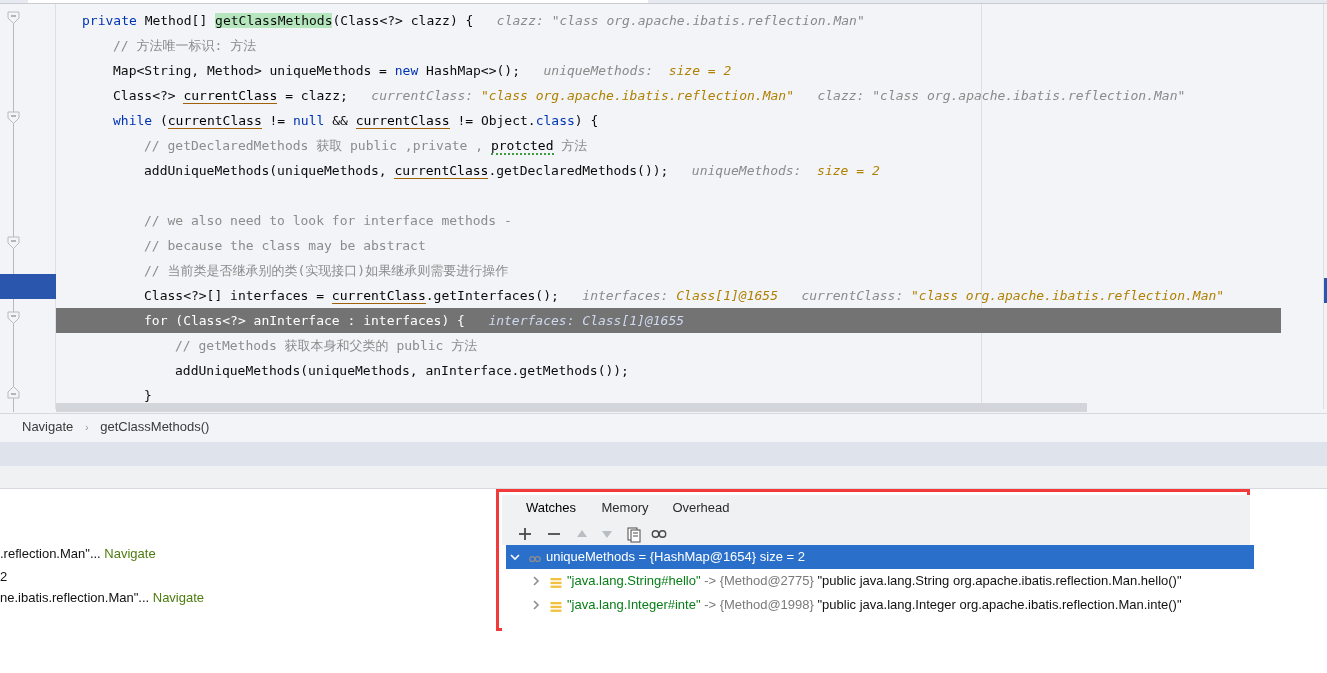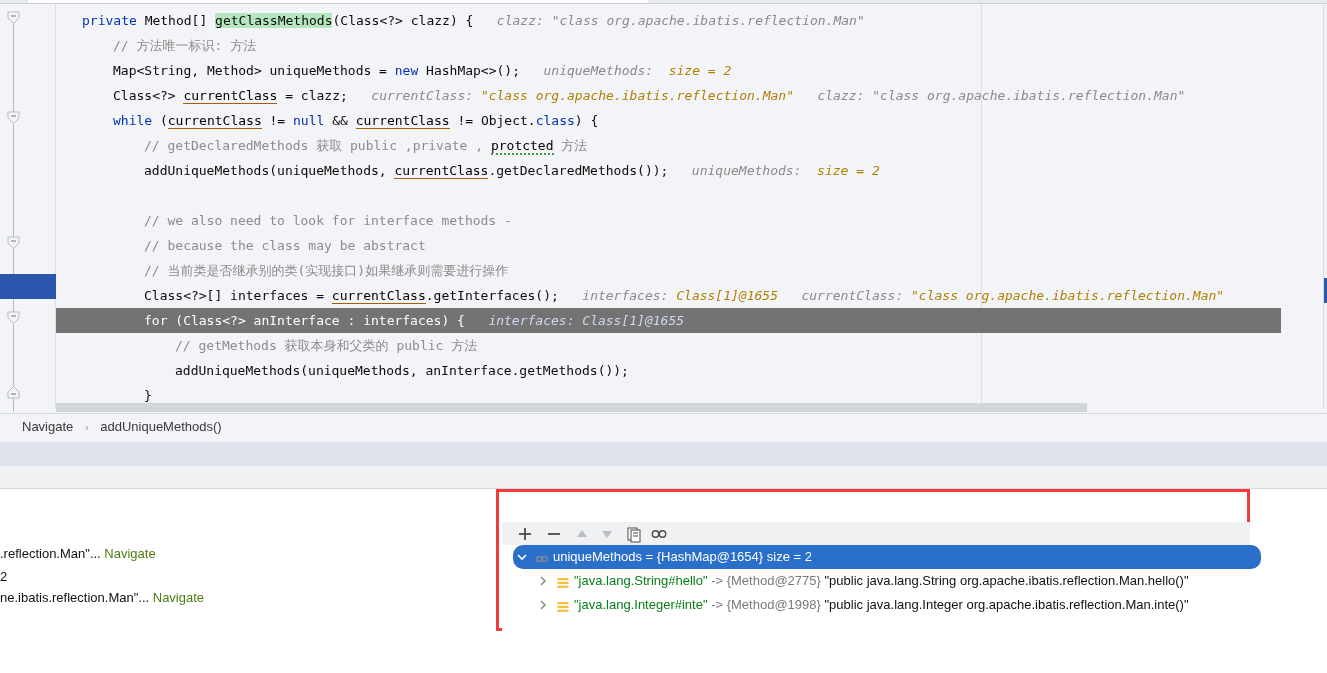--- a/index.html
+++ b/index.html
@@ -76,21 +76,21 @@
 
   
   .dbg{position:absolute;left:496px;top:489px;width:754px;height:142px;border:3px solid #f23a3a;background:#ffffff;box-sizing:border-box;}
   .dbg-inner{position:absolute;left:3px;top:3px;width:748px;height:136px;}
   .tabs{position:absolute;left:0;top:0;width:748px;height:27px;background:#f0f1f2;border-bottom:1px solid #d6d9de;}
   .tab{position:absolute;top:0;height:27px;line-height:26px;font-size:13px;color:#2b2b2b;text-align:center;}
   .tab.active{border-bottom:2px solid #3b77c4;color:#000;}
   .toolbar{position:absolute;left:0;top:27px;width:748px;height:23px;background:#f0f1f2;border-bottom:1px solid #dcdfe4;}
   .tb{position:absolute;top:3px;width:18px;height:18px;}
   .tree{position:absolute;left:0;top:50px;width:748px;height:86px;background:#ffffff;}
-  .trow{position:absolute;left:11px;width:748px;height:24px;font-size:13px;line-height:24px;white-space:nowrap;border-radius:10px;}
+  .trow{position:absolute;left:4px;width:748px;height:24px;font-size:13px;line-height:24px;white-space:nowrap;}
   .trow.sel{background:#2a6fc9;color:#fff;}
   .arrow{position:absolute;top:0;width:14px;height:24px;}
   .ticon{position:absolute;top:5px;width:14px;height:14px;}
   .tlabel{position:absolute;top:0;}
   .str{color:#067d17;}
   .ref{color:#7a7a7a;}
   .blk{color:#111;}
   .trow.sel .blk{color:#fff;}
 </style>
 </head>
@@ -178,38 +178,43 @@
     </div>
 
     <div class="hscroll"></div>
     <div class="hscroll-thumb"></div>
   </div>
 
   <div class="breadcrumb">
     <div class="bc-inner">
       <span>Navigate</span>
       <span class="bc-sep">›</span>
-      <span>addUniqueMethods()</span>
+      <span>getClassMethods()</span>
     </div>
   </div>
 
   <div class="band1"></div>
   <div class="band2">
     
   </div>
   <div class="band3">
     <div id="nav-rows">
         <div class="navline" style="top: 57px; left: 0px;"><span class="blk">.reflection.Man"</span><span class="dots">... </span><span class="navlink">Navigate</span></div>
         <div class="navline" style="top: 80px; left: 0px;"><span class="blk">2</span></div>
         <div class="navline" style="top: 101px; left: 0px;"><span class="blk">ne.ibatis.reflection.Man"</span><span class="dots">... </span><span class="navlink">Navigate</span></div>
       </div>
   </div>
 
   <div class="dbg">
     <div class="dbg-inner">
+      <div class="tabs" id="dbg-tabs">
+          <div class="tab active" style="left: 14px; width: 70px;">Watches</div>
+          <div class="tab" style="left: 90px; width: 66px;">Memory</div>
+          <div class="tab" style="left: 162px; width: 74px;">Overhead</div>
+        </div>
       <div class="toolbar" id="dbg-toolbar">
           <div class="tb" style="left: 14px;"><svg width="18" height="18" viewBox="0 0 18 18">
               <line x1="9" y1="3" x2="9" y2="15" stroke="#4a4a4a" stroke-width="1.8"></line>
               <line x1="3" y1="9" x2="15" y2="9" stroke="#4a4a4a" stroke-width="1.8"></line>
             </svg></div>
           <div class="tb" style="left: 43px;"><svg width="18" height="18" viewBox="0 0 18 18">
               <line x1="3" y1="9" x2="15" y2="9" stroke="#4a4a4a" stroke-width="1.8"></line>
             </svg></div>
           <div class="tb" style="left: 71px;"><svg width="18" height="18" viewBox="0 0 18 18">
               <path d="M9 5 L14 12 L4 12 Z" fill="#b9bdc4"></path>

